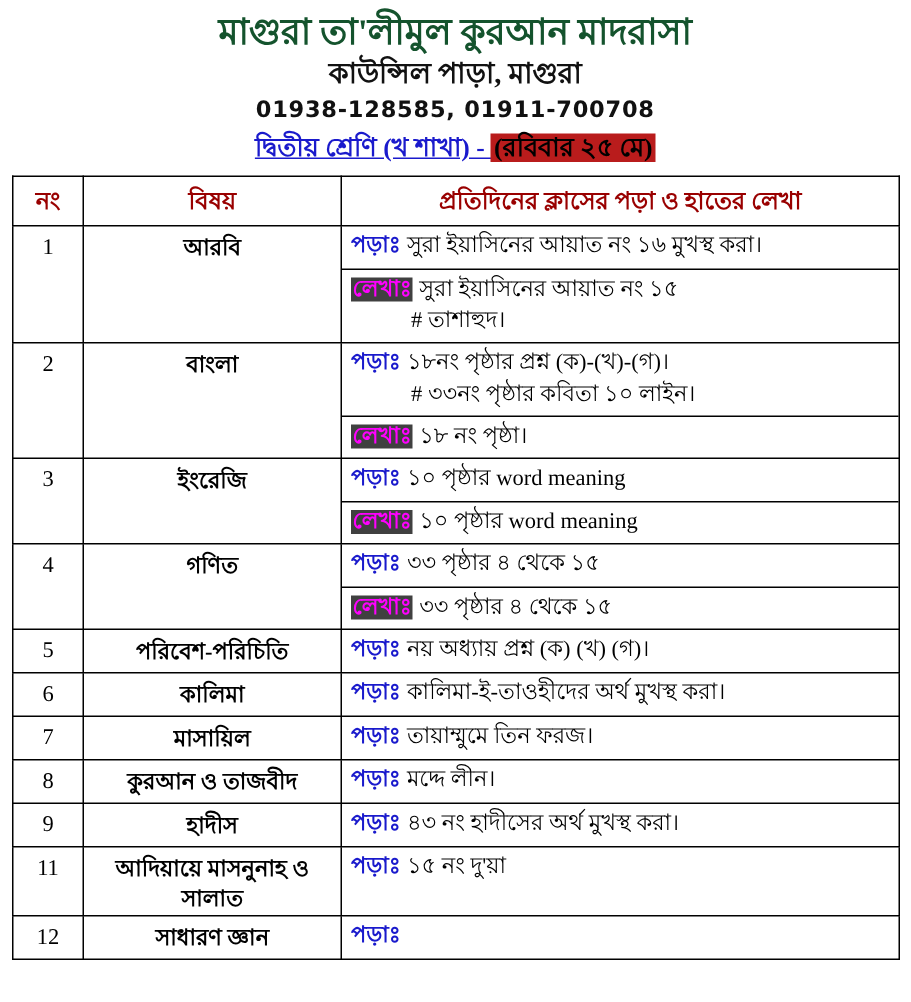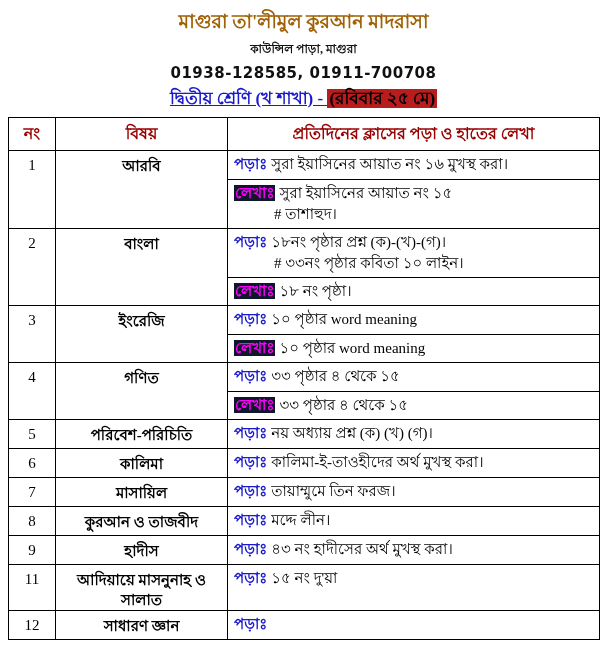--- a/index.html
+++ b/index.html
@@ -8,24 +8,24 @@
     width:607px; height:668px;
     font-family:"Liberation Serif","DejaVu Serif",serif;
     color:#000;
     overflow:hidden;
   }
   .page { width:607px; height:668px; padding-top:7px; }
 
   
   .doc-header { text-align:center; }
   .doc-title {
-    font-size:19px; font-weight:bold; line-height:30px; color:#a16207;
+    font-size:24px; font-weight:bold; line-height:30px; color:#14532d;
   }
   .doc-address {
-    font-size:12px; font-weight:bold; line-height:25px; color:#111111;
+    font-size:19px; font-weight:bold; line-height:25px; color:#111111;
   }
   .doc-phones {
     font-family:"DejaVu Sans","Liberation Sans",sans-serif;
     font-size:15px; font-weight:bold; line-height:23px; letter-spacing:0.5px;
     color:#111111;
   }
   .doc-classline {
     font-size:17px; font-weight:bold; line-height:25px; margin-top:1px;
   }
   .class-prefix { color:#1a1acc;text-decoration:underline; }
@@ -52,21 +52,21 @@
   }
   td.c-con { width:372px; padding:0; vertical-align:top; }
 
   .entry {
     min-height:28px; padding:3px 6px 3px 6px;
     font-size:15px; line-height:21px;
   }
   .entry + .entry { border-top:1.5px solid #000; }
   .lbl { font-weight:bold; margin-right:4px; }
   .lbl.read  { color:#1a1acc; }
-  .lbl.write { color:#ff00ff; background:#0f172a; padding:0 1px; }
+  .lbl.write { color:#ff00ff; background:#404040; padding:0 1px; }
   .line2 { margin-left:40px; }
 </style>
 </head>
 <body>
 
 <div class="page">
 
   <div class="doc-header">
     <div class="doc-title">মাগুরা তা'লীমুল কুরআন মাদরাসা</div>
     <div class="doc-address">কাউন্সিল পাড়া, মাগুরা</div>

